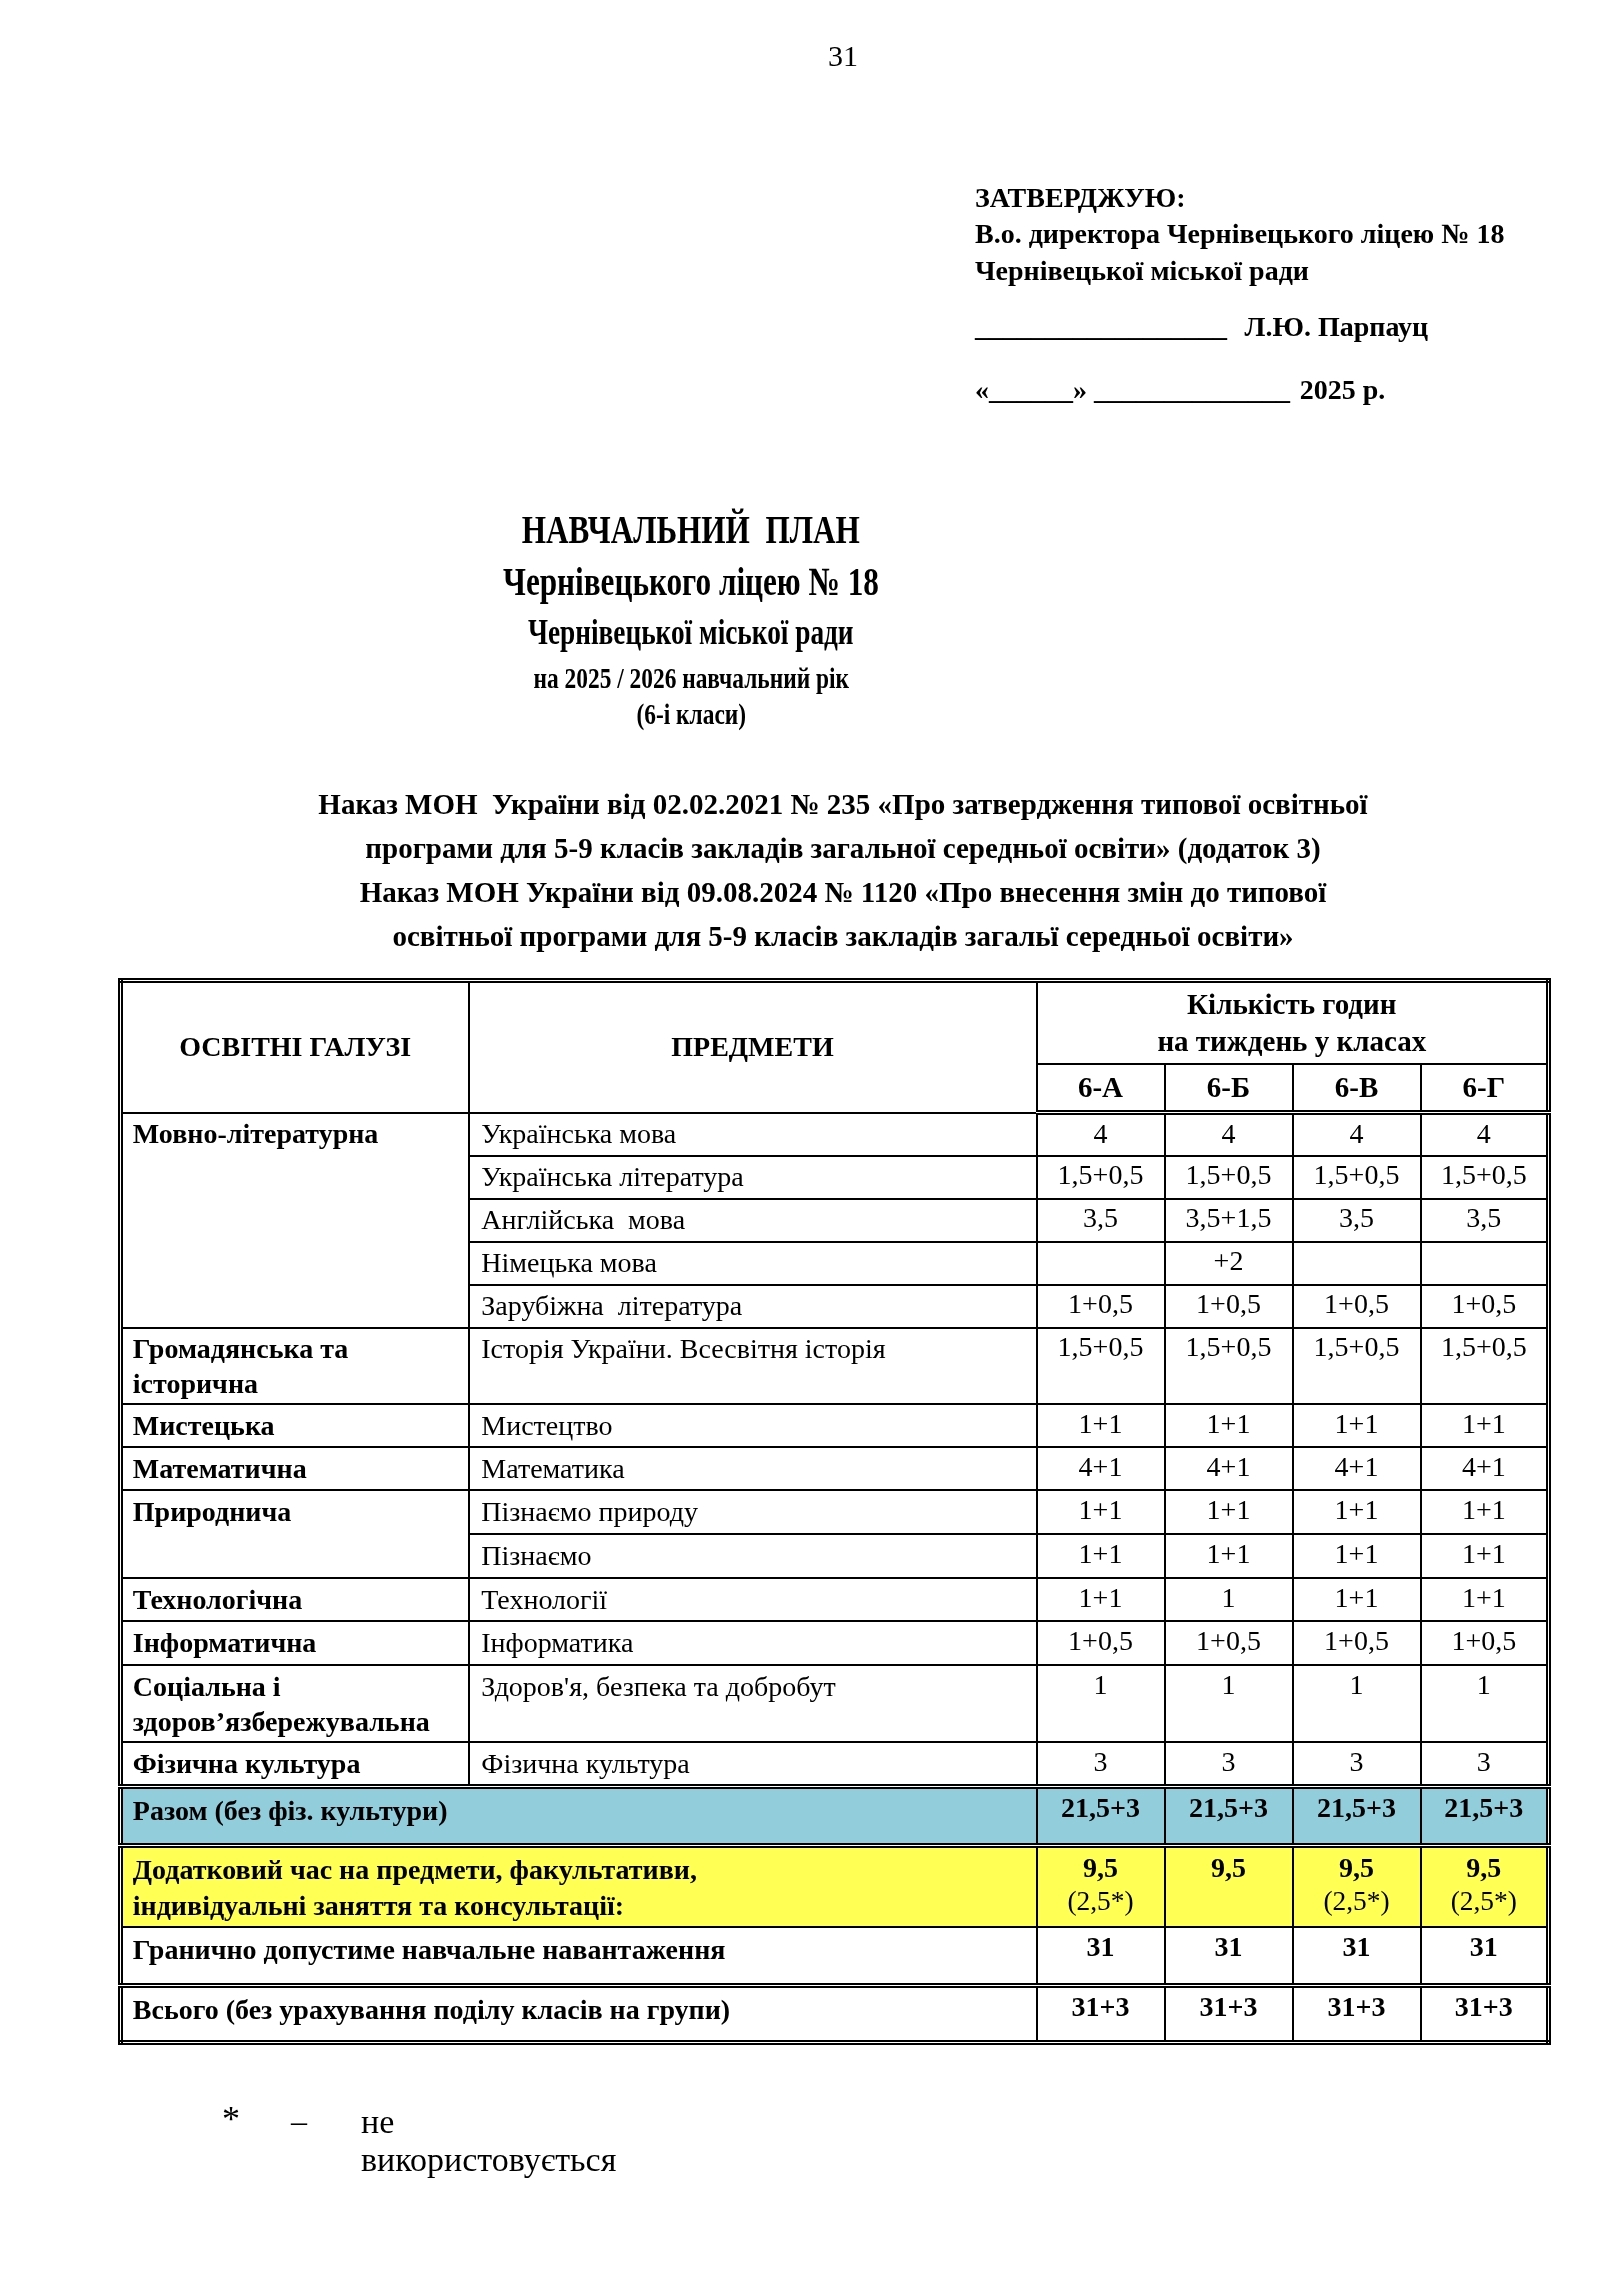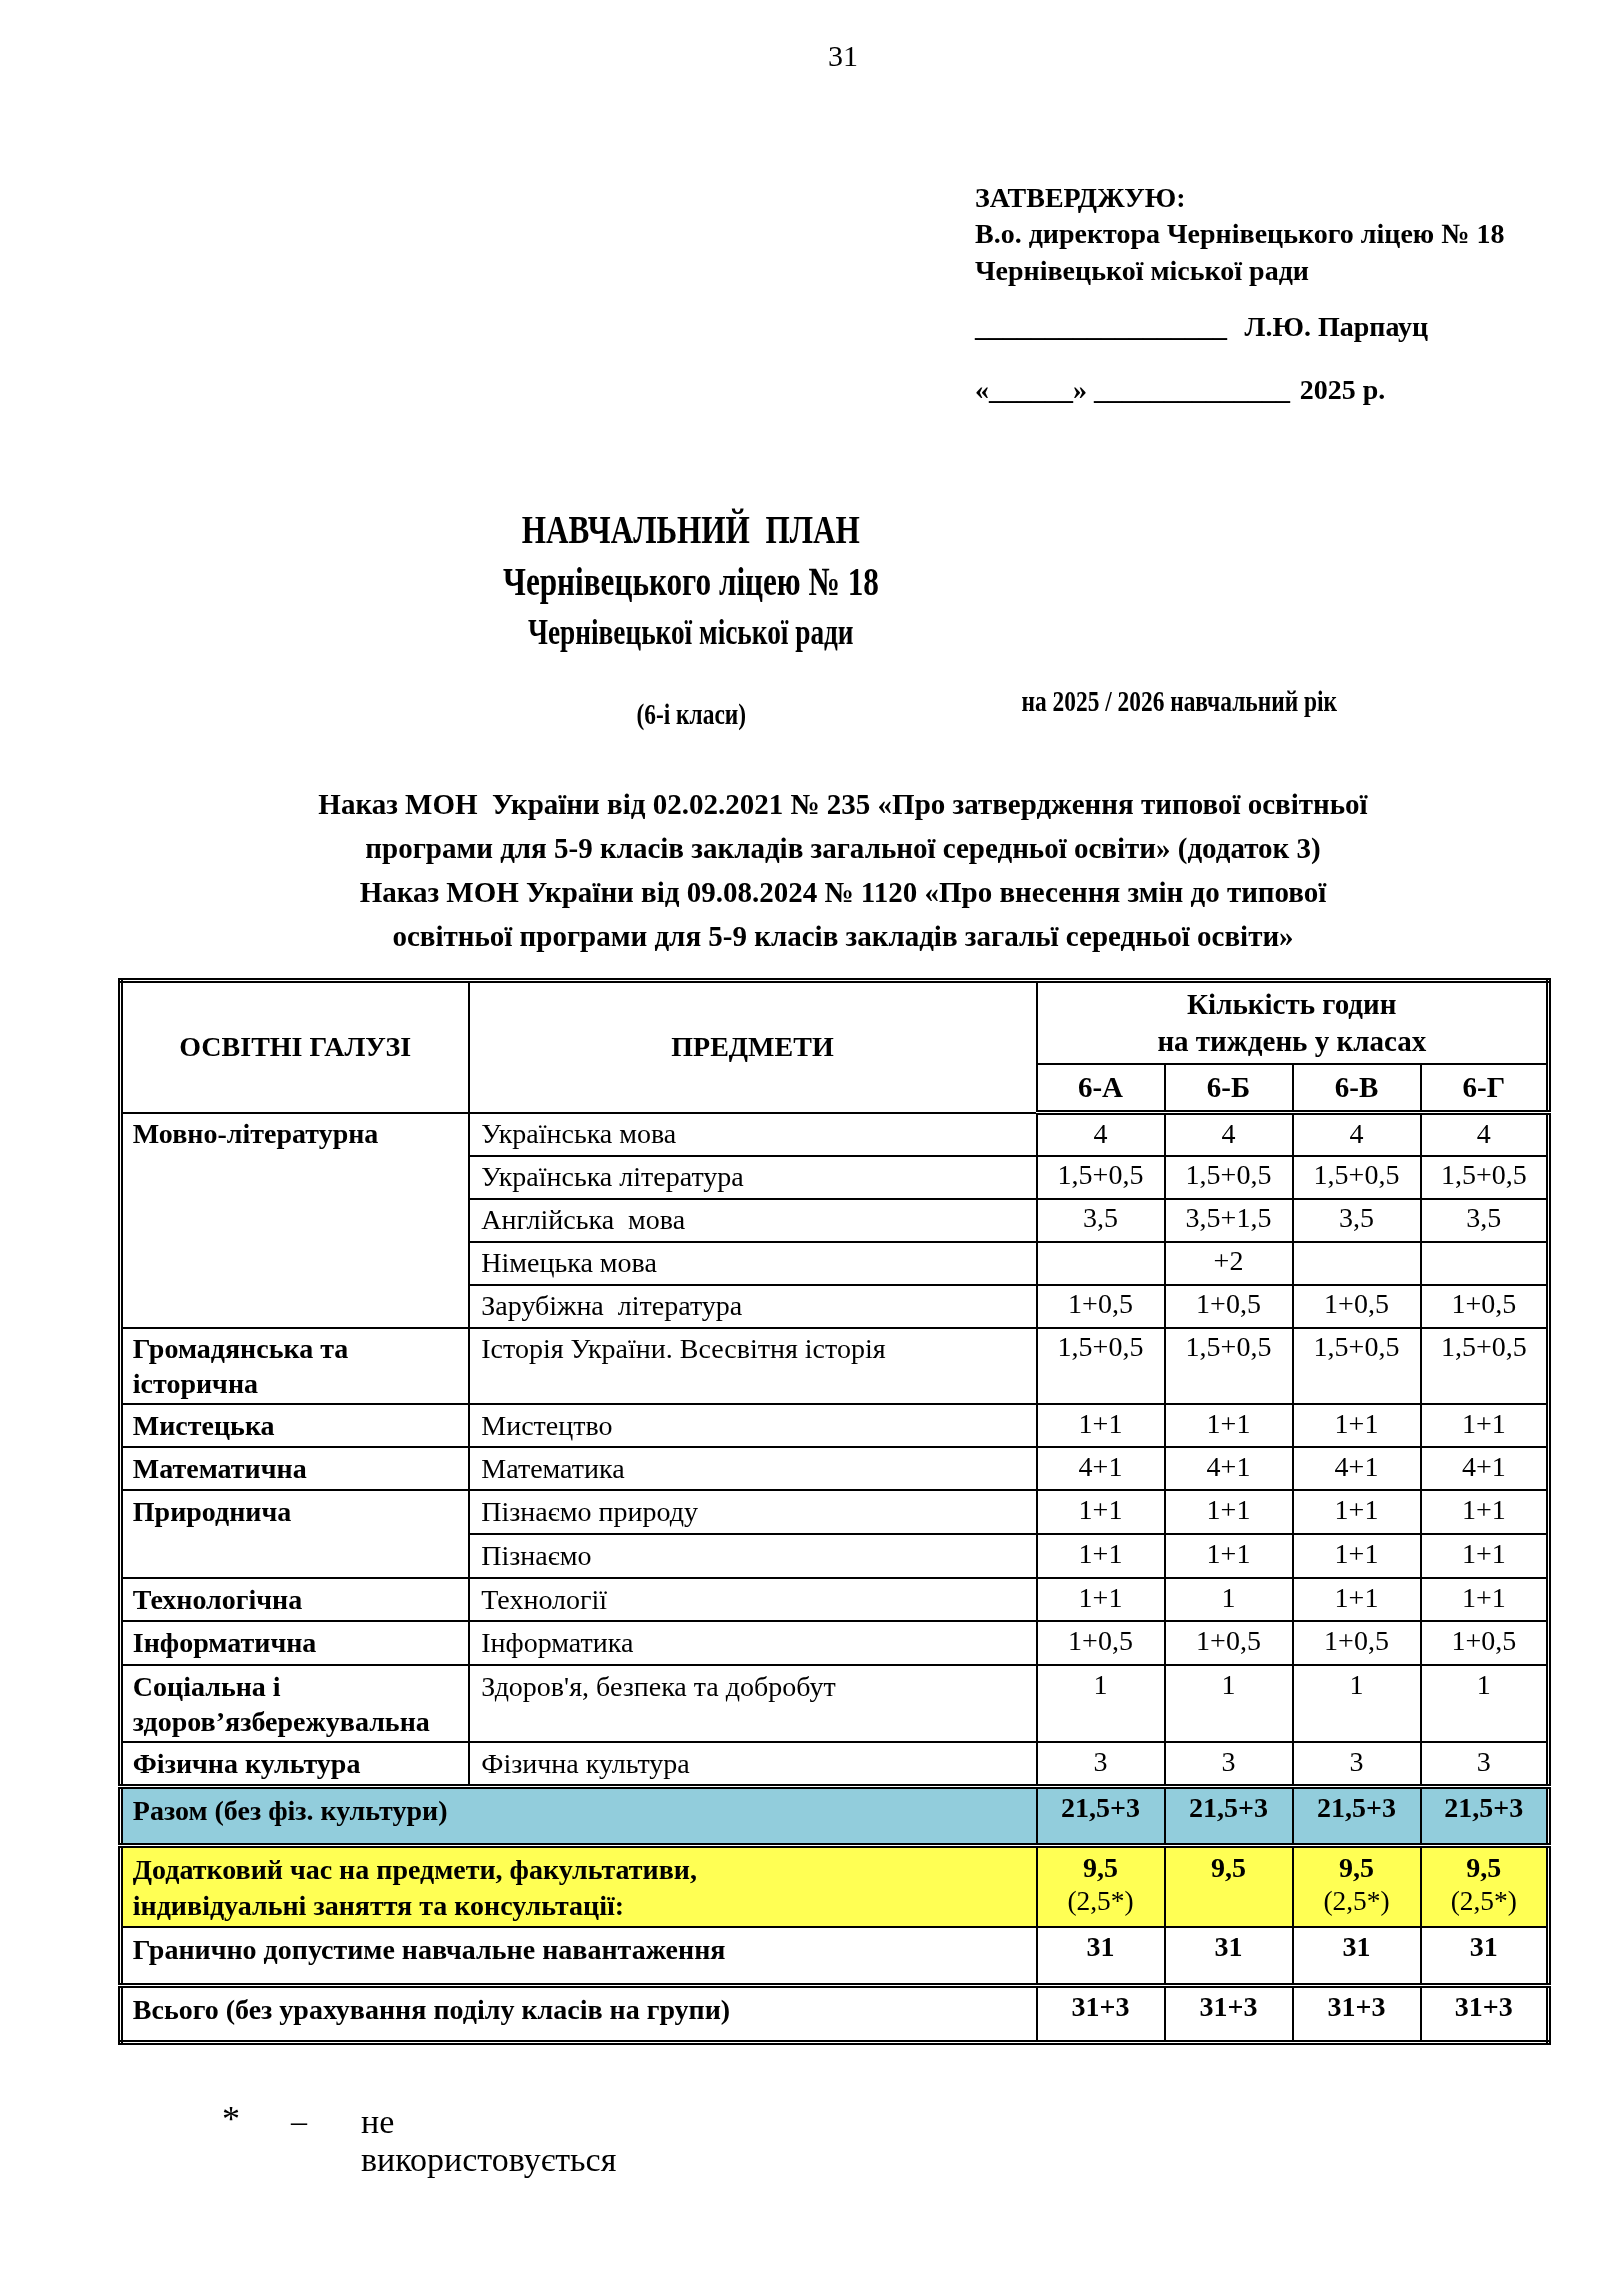--- a/index.html
+++ b/index.html
@@ -31,21 +31,21 @@
   .sig-name { margin-left: 17.6px; margin-top: 13px; }
   .date-suffix { margin-left: 9.8px; }
 
   
   .title-block { position: absolute; left: 0; top: 0; width: 1382px; text-align: center; font-weight: bold; }
   .title-block .tline { position: absolute; left: 0; width: 100%; white-space: pre; }
   .title-block .tline > span { display: inline-block; transform: scaleX(0.78); transform-origin: center; white-space: pre; }
   .t1 { top: 506px; font-size: 40px; }
   .t2 { top: 558px; font-size: 40px; }
   .t3 { top: 613px; font-size: 35px; }
-  .t4 { top: 684px; font-size: 30px; text-align: right; }
+  .t4 { top: 661px; font-size: 30px; }
   .t5 { top: 697px; font-size: 30px; }
 
   
   .orders { position: absolute; left: 147px; top: 0; width: 1392px; text-align: center;
             font-weight: bold; font-size: 29px; }
   .orders .oline { position: absolute; left: 0; width: 100%; white-space: pre; }
   .o1 { top: 788px; }
   .o2 { top: 832px; }
   .o3 { top: 876px; }
   .o4 { top: 920px; }

